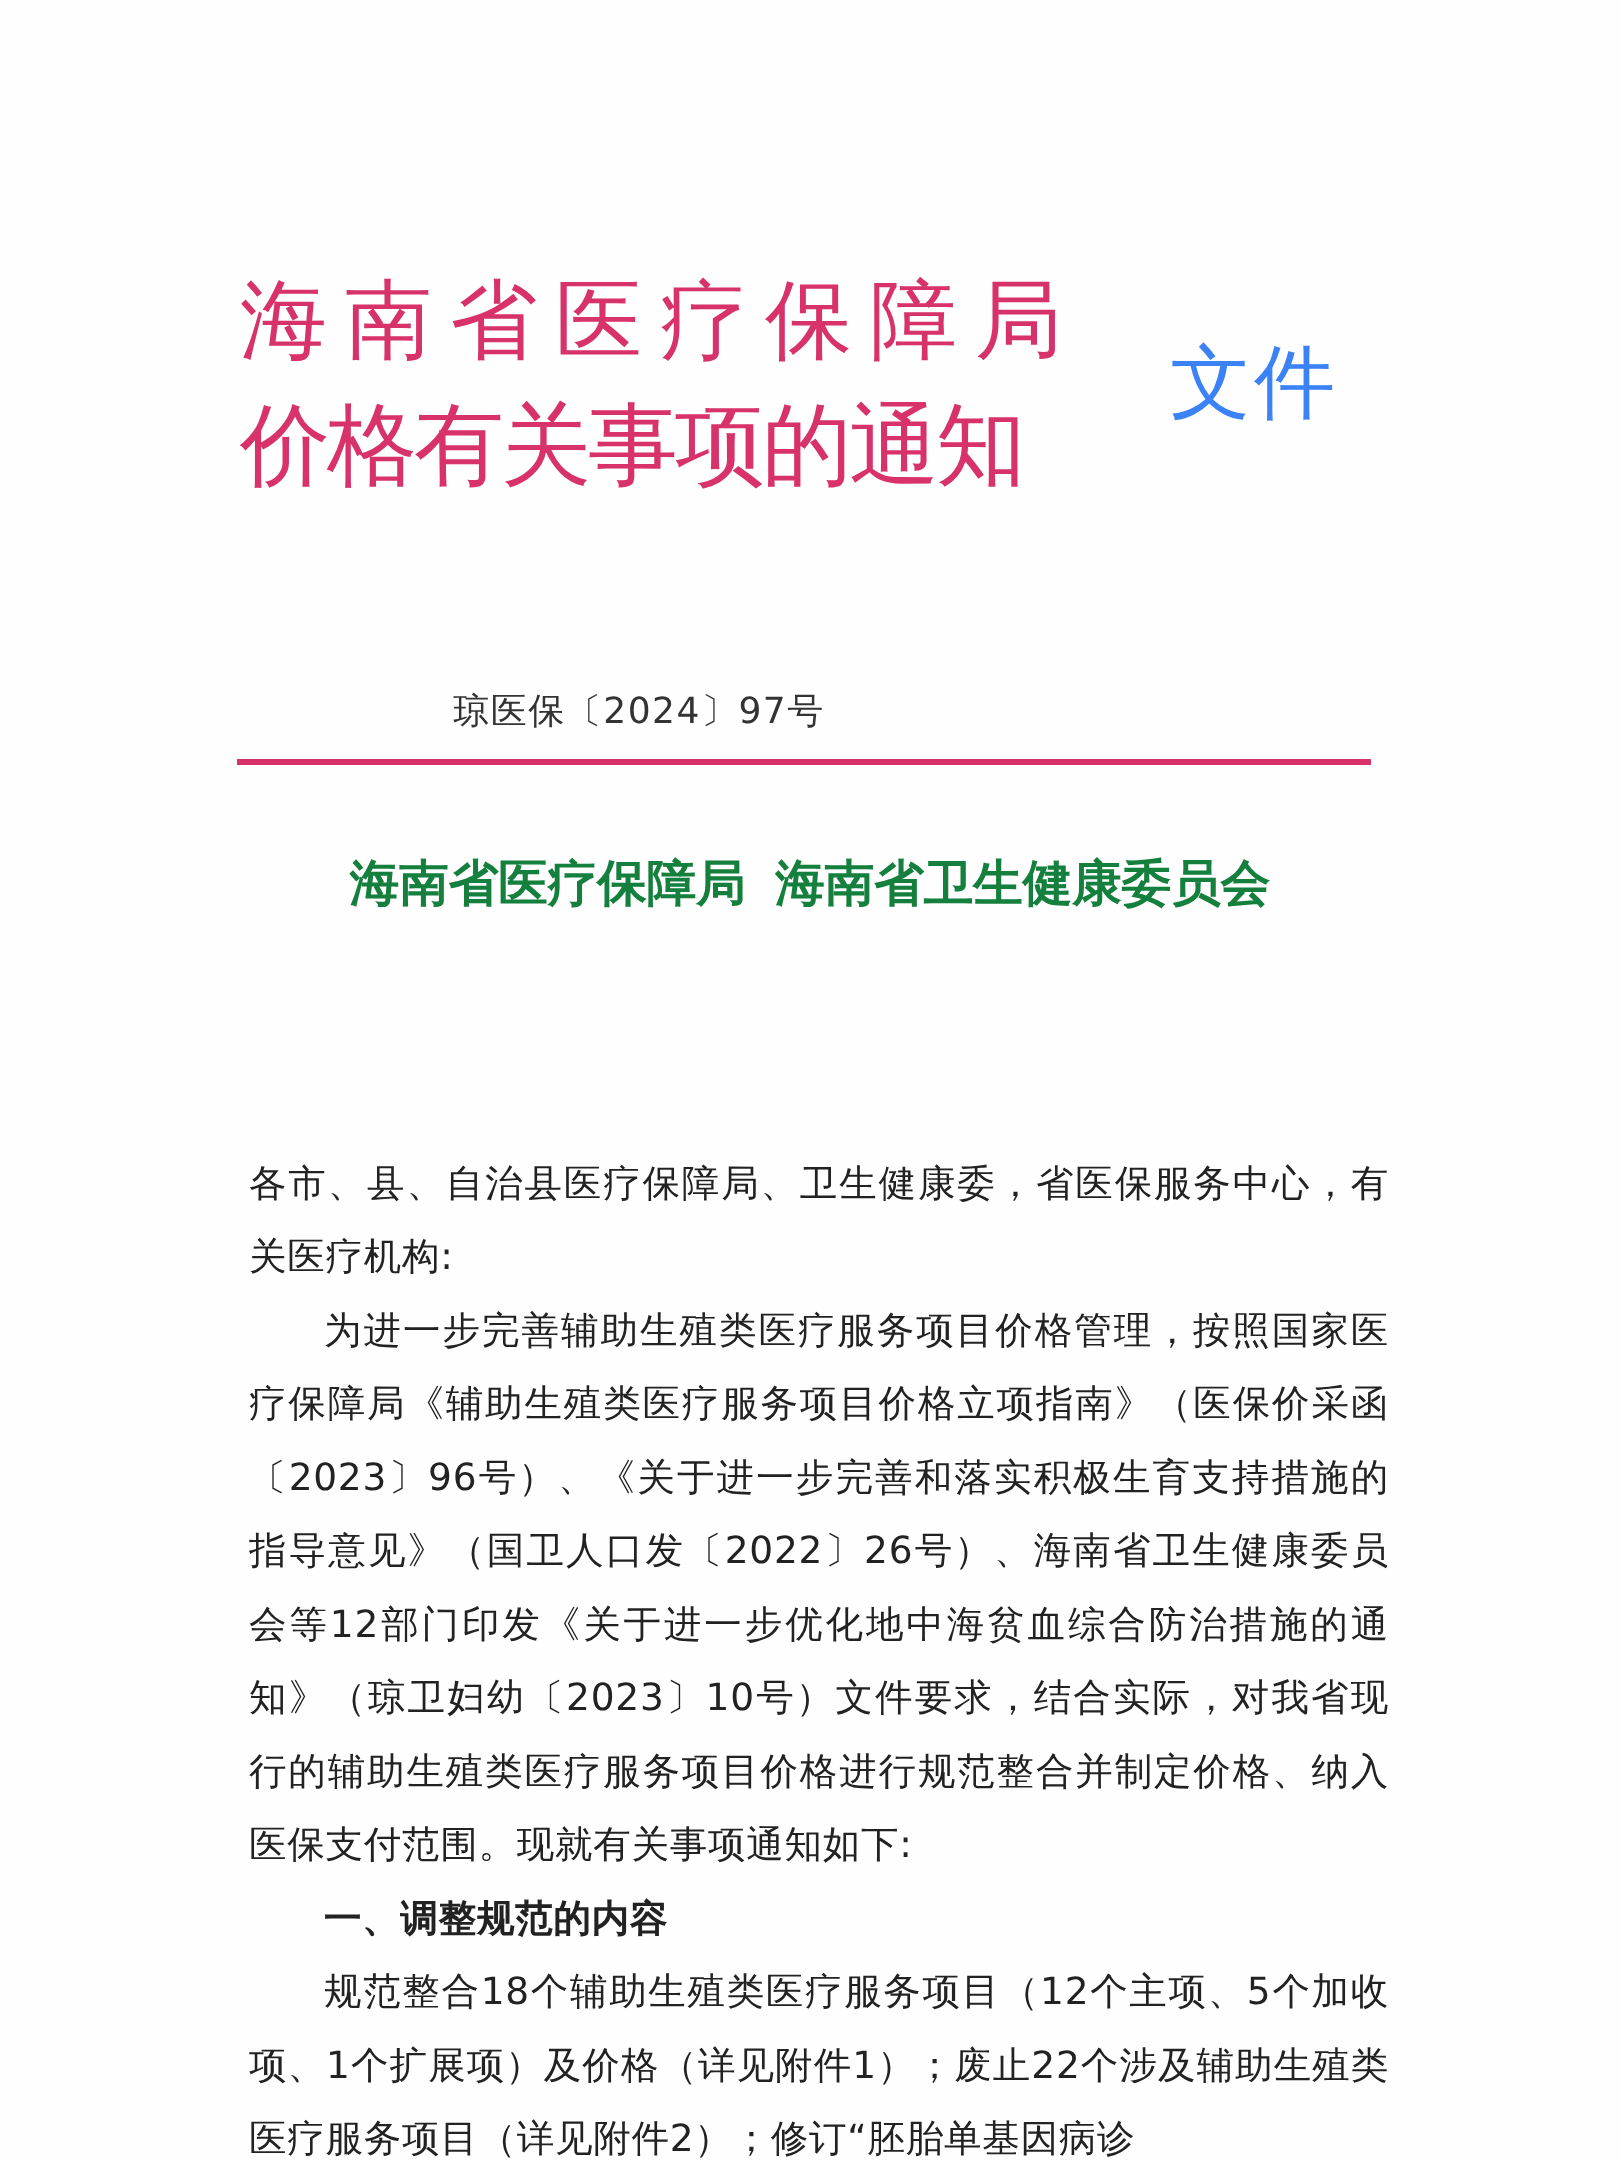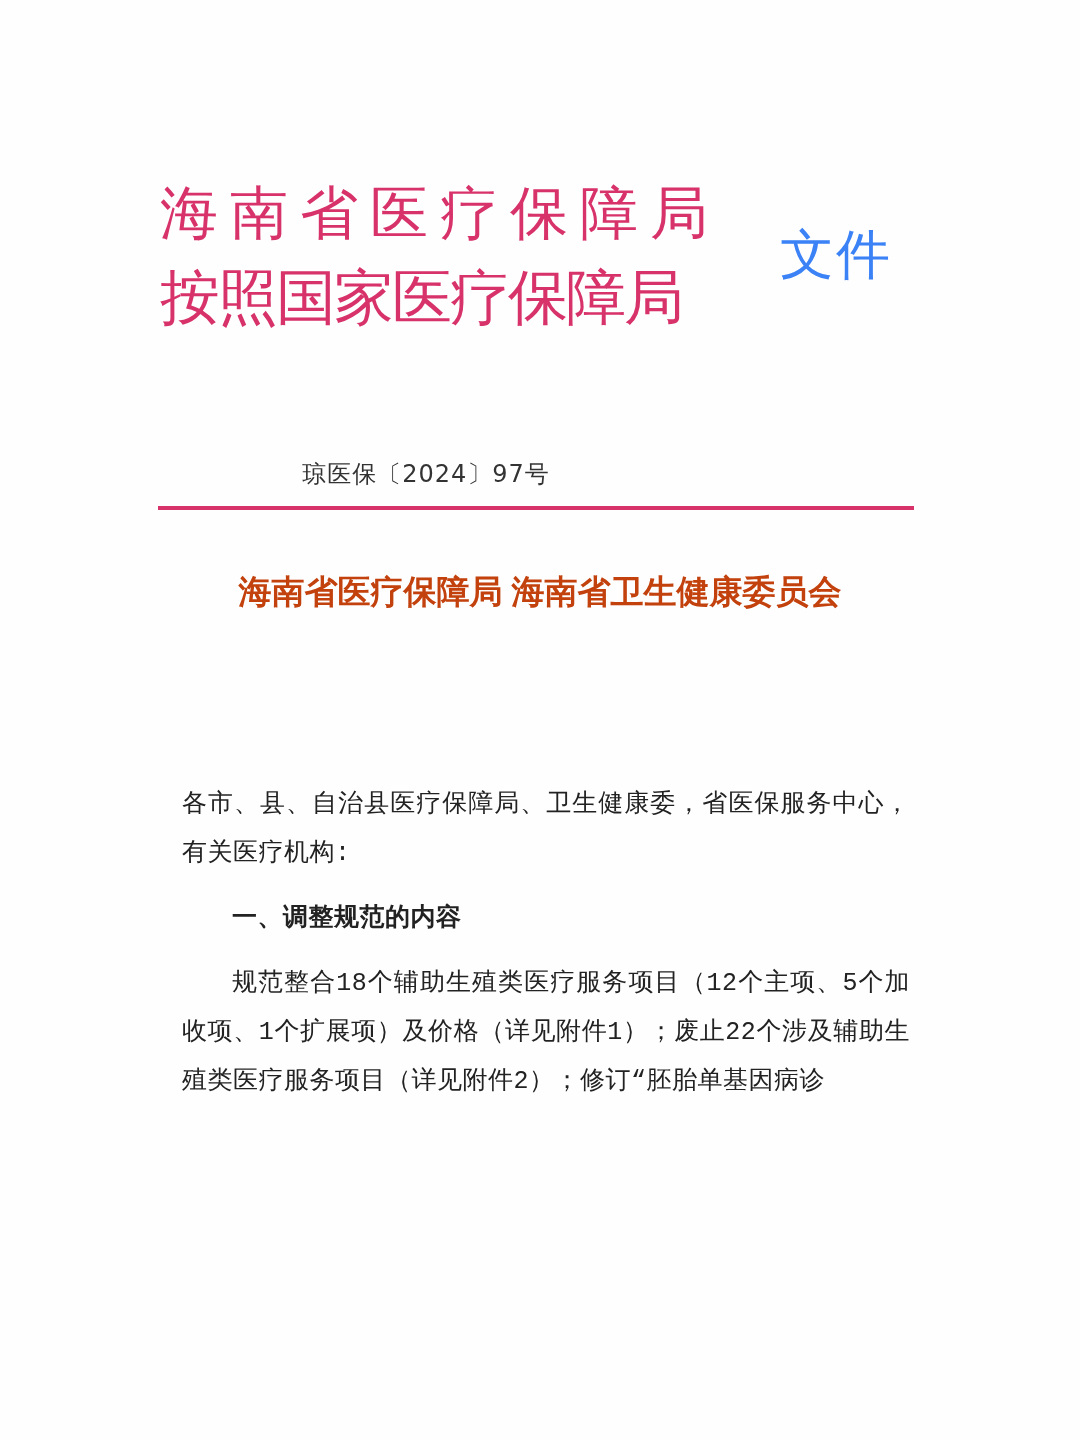--- a/index.html
+++ b/index.html
@@ -76,68 +76,68 @@
       width: 756px;
       height: 4px;
       background: #d8326a;
     }
     .title {
       position: absolute;
       left: 0;
       width: 1080px;
       top: 568px;
       text-align: center;
-      font-family: Liberation Sans, sans-serif;
+      font-family: Liberation Mono, monospace;
       font-weight: bold;
       font-size: 33px;
       line-height: 48px;
-      color: #c2410c;
+      color: #15803d;
     }
     .title div { white-space: nowrap; }
     .body {
       position: absolute;
       left: 166px;
       top: 764px;
       width: 760px;
       font-family: "DejaVu Sans", "Liberation Sans", sans-serif;
       font-size: 25px;
       line-height: 49px;
       color: #222222;
       letter-spacing: 0.5px;
     }
     .body p {
-      margin: 16px;
+      margin: 0;
       text-align: justify;
       text-align-last: left;
-      font-family: Liberation Mono, monospace;
     }
     .body .indent { text-indent: 50px; }
     .body .heading {
       font-weight: bold;
       text-indent: 50px;
     }
   </style>
 </head>
 <body>
 
 <div class="page">
 
   <div class="header">
     <div class="header-line line1">海南省医疗保障局</div>
-    <div class="header-line line2">按照国家医疗保障局</div>
+    <div class="header-line line2">价格有关事项的通知</div>
     <div class="header-suffix">文件</div>
   </div>
 
   <div class="doc-number">琼医保〔2024〕97号</div>
 
   <div class="red-rule"></div>
 
   <div class="title">
     <div>海南省医疗保障局  海南省卫生健康委员会</div>
   </div>
 
   <div class="body">
     <p>各市、县、自治县医疗保障局、卫生健康委，省医保服务中心，有关医疗机构:</p>
+    <p class="indent">为进一步完善辅助生殖类医疗服务项目价格管理，按照国家医疗保障局《辅助生殖类医疗服务项目价格立项指南》（医保价采函〔2023〕96号）、《关于进一步完善和落实积极生育支持措施的指导意见》（国卫人口发〔2022〕26号）、海南省卫生健康委员会等12部门印发《关于进一步优化地中海贫血综合防治措施的通知》（琼卫妇幼〔2023〕10号）文件要求，结合实际，对我省现行的辅助生殖类医疗服务项目价格进行规范整合并制定价格、纳入医保支付范围。现就有关事项通知如下:</p>
     <p class="heading">一、调整规范的内容</p>
     <p class="indent">规范整合18个辅助生殖类医疗服务项目（12个主项、5个加收项、1个扩展项）及价格（详见附件1）；废止22个涉及辅助生殖类医疗服务项目（详见附件2）；修订“胚胎单基因病诊</p>
   </div>
 
 </div>
 
 </body></html>

